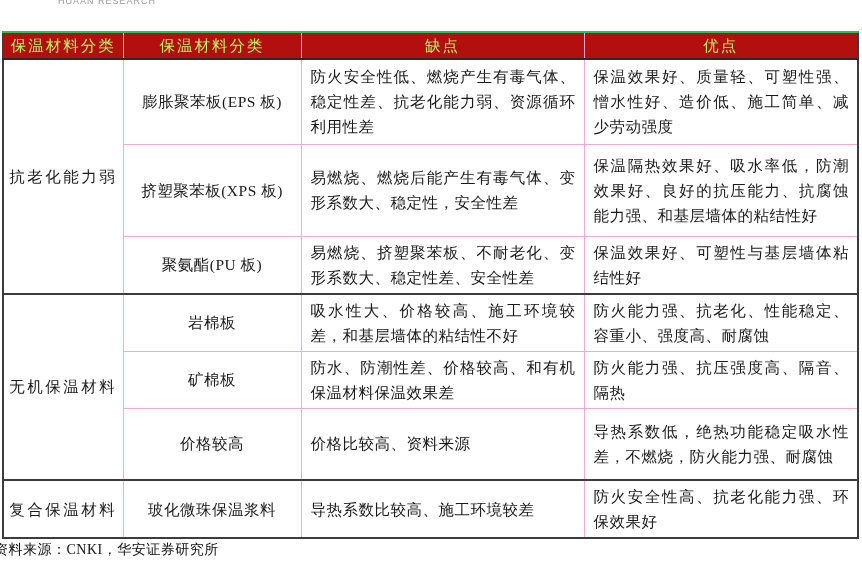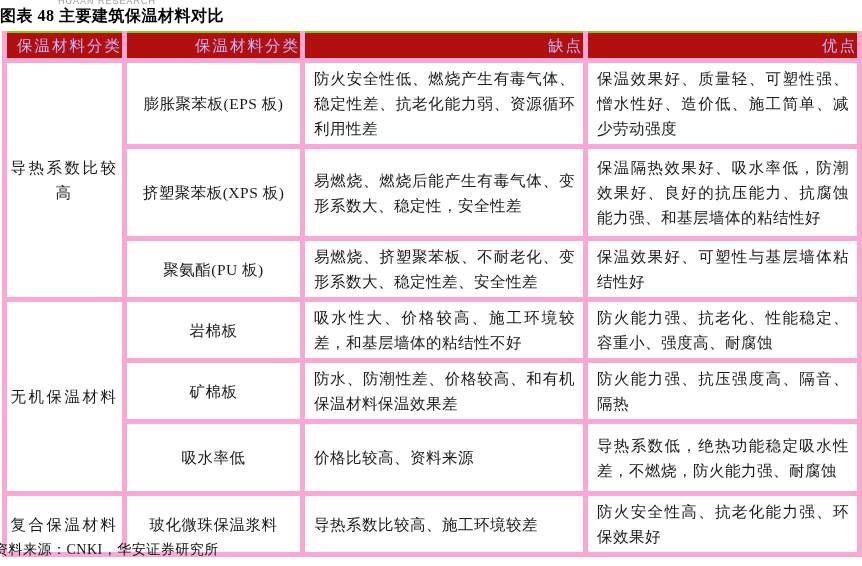--- a/index.html
+++ b/index.html
@@ -24,31 +24,31 @@
     font-size: 16px; font-weight: bold; color: #000;
     letter-spacing: 0.5px; white-space: nowrap;
   }
 
   table.cmp {
     position: absolute; top: 31px; left: 2px;
     width: 855px; border-collapse: collapse; table-layout: fixed;
     border: 2px solid #3c3c3c;
   }
   table.cmp th, table.cmp td {
-    border: 5px solid #f9a8d4;
+    border: 1px solid #f9a8d4;
     font-size: 15.5px; line-height: 25px;
     vertical-align: middle;
     overflow: hidden;
   }
   table.cmp th {
     background: #b2100f;
-    color: #c4b5fd; font-weight: normal;
-    text-align: right; letter-spacing: 2px;
+    color: #bef264; font-weight: normal;
+    text-align: center; letter-spacing: 2px;
     border-bottom: 2px solid #2a2a2a;
-    border-top: 2px solid #84cc16;
+    border-top: 2px solid #22c55e;
   }
   td.cat {
     text-align: center; letter-spacing: 2.5px;
     padding: 0 2px;
   }
   td.mat {
     text-align: center; letter-spacing: 0.5px;
     padding: 0 4px;
   }
   td.txt {
@@ -72,40 +72,39 @@
     white-space: nowrap;
   }
 </style>
 </head>
 <body>
 
 <div class="page">
 
   <div class="watermark">HUAAN RESEARCH</div>
 
-  <div class="figure-title">图表 48 主要建筑保温材料对比</div>
 
   <table class="cmp">
     <colgroup>
       <col style="width:120px">
       <col style="width:178px">
       <col style="width:283px">
       <col style="width:274px">
     </colgroup>
     <thead>
       <tr class="hr">
         <th>保温材料分类</th>
         <th>保温材料分类</th>
         <th>缺点</th>
         <th>优点</th>
       </tr>
     </thead>
     <tbody>
       <tr class="r1">
-        <td class="cat" rowspan="3">导热系数比较高</td>
+        <td class="cat" rowspan="3">抗老化能力弱</td>
         <td class="mat">膨胀聚苯板(EPS 板)</td>
         <td class="txt">防火安全性低、燃烧产生有毒气体、稳定性差、抗老化能力弱、资源循环利用性差</td>
         <td class="txt">保温效果好、质量轻、可塑性强、憎水性好、造价低、施工简单、减少劳动强度</td>
       </tr>
       <tr class="r2">
         <td class="mat">挤塑聚苯板(XPS 板)</td>
         <td class="txt">易燃烧、燃烧后能产生有毒气体、变形系数大、稳定性，安全性差</td>
         <td class="txt">保温隔热效果好、吸水率低，防潮效果好、良好的抗压能力、抗腐蚀能力强、和基层墙体的粘结性好</td>
       </tr>
       <tr class="r3">
@@ -118,21 +117,21 @@
         <td class="mat">岩棉板</td>
         <td class="txt">吸水性大、价格较高、施工环境较差，和基层墙体的粘结性不好</td>
         <td class="txt">防火能力强、抗老化、性能稳定、容重小、强度高、耐腐蚀</td>
       </tr>
       <tr class="r5">
         <td class="mat">矿棉板</td>
         <td class="txt">防水、防潮性差、价格较高、和有机保温材料保温效果差</td>
         <td class="txt">防火能力强、抗压强度高、隔音、隔热</td>
       </tr>
       <tr class="r6">
-        <td class="mat">吸水率低</td>
+        <td class="mat">价格较高</td>
         <td class="txt">价格比较高、资料来源</td>
         <td class="txt">导热系数低，绝热功能稳定吸水性差，不燃烧，防火能力强、耐腐蚀</td>
       </tr>
       <tr class="r7 group-start">
         <td class="cat">复合保温材料</td>
         <td class="mat">玻化微珠保温浆料</td>
         <td class="txt">导热系数比较高、施工环境较差</td>
         <td class="txt">防火安全性高、抗老化能力强、环保效果好</td>
       </tr>
     </tbody>

